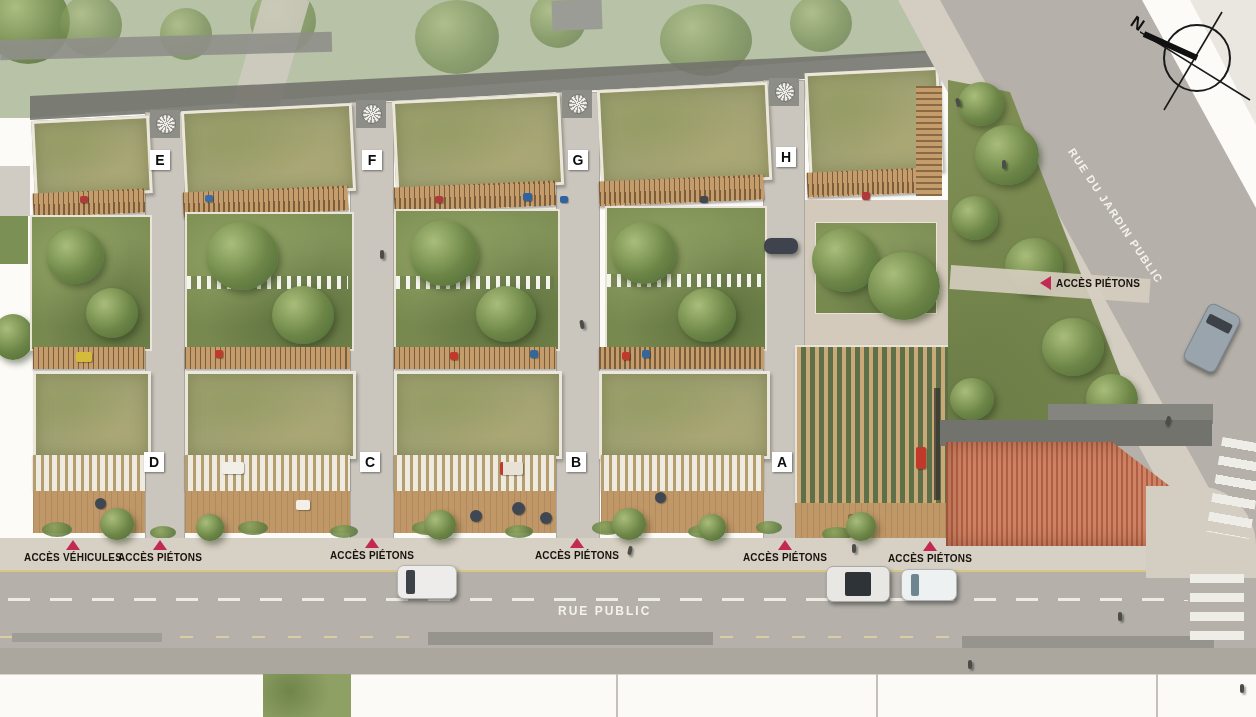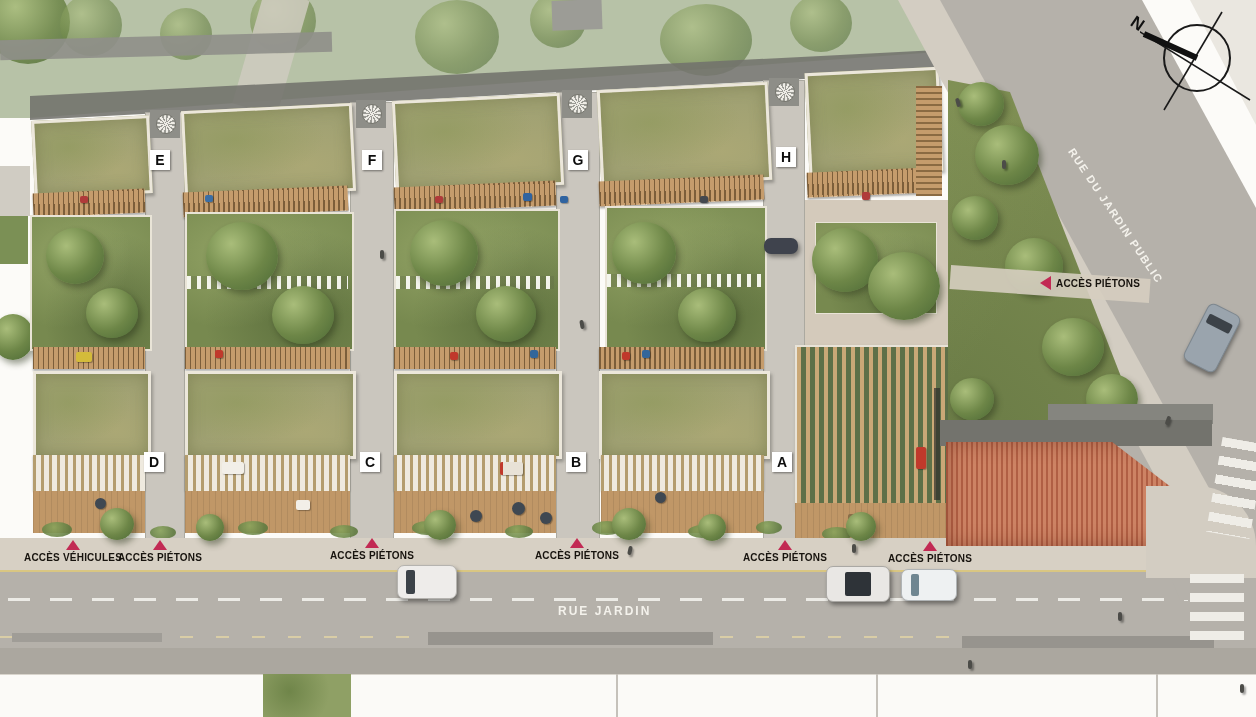--- a/index.html
+++ b/index.html
@@ -228,21 +228,21 @@
     <span class="access-label">ACCÈS PIÉTONS</span>
   </div>
   <div class="abs access" style="left:882px;top:541px;width:96px;">
     <span class="tri-up"></span>
     <span class="access-label">ACCÈS PIÉTONS</span>
   </div>
 
   <div class="abs road" style="left:0;top:570px;width:1256px;height:80px;"></div>
   <div class="abs" style="left:0;top:570px;width:1192px;height:2px;background:#d9c682;"></div>
   <div class="abs dash-line" style="left:8px;top:598px;width:1180px;height:3px;"></div>
-  <div class="abs road-label" style="left:558px;top:604px;">RUE JARDIN</div>
+  <div class="abs road-label" style="left:558px;top:604px;">RUE PUBLIC</div>
   <div class="abs park-dash" style="left:0;top:636px;width:1190px;height:2px;"></div>
 
   <div class="car" style="left:397px;top:565px;width:58px;height:32px;background:#eeecea;border:1px solid #b5b3af;">
     <span class="win" style="left:8px;top:4px;width:9px;height:24px;"></span>
   </div>
   <div class="car" style="left:826px;top:566px;width:62px;height:34px;background:#e9e7e4;border:1px solid #aaa8a4;">
     <span class="win" style="left:18px;top:5px;width:26px;height:24px;background:#2e3338;"></span>
   </div>
   <div class="car" style="left:901px;top:569px;width:54px;height:30px;background:#eef1f2;border:1px solid #b0b4b6;">
     <span class="win" style="left:9px;top:4px;width:8px;height:22px;background:#6f8691;"></span>

